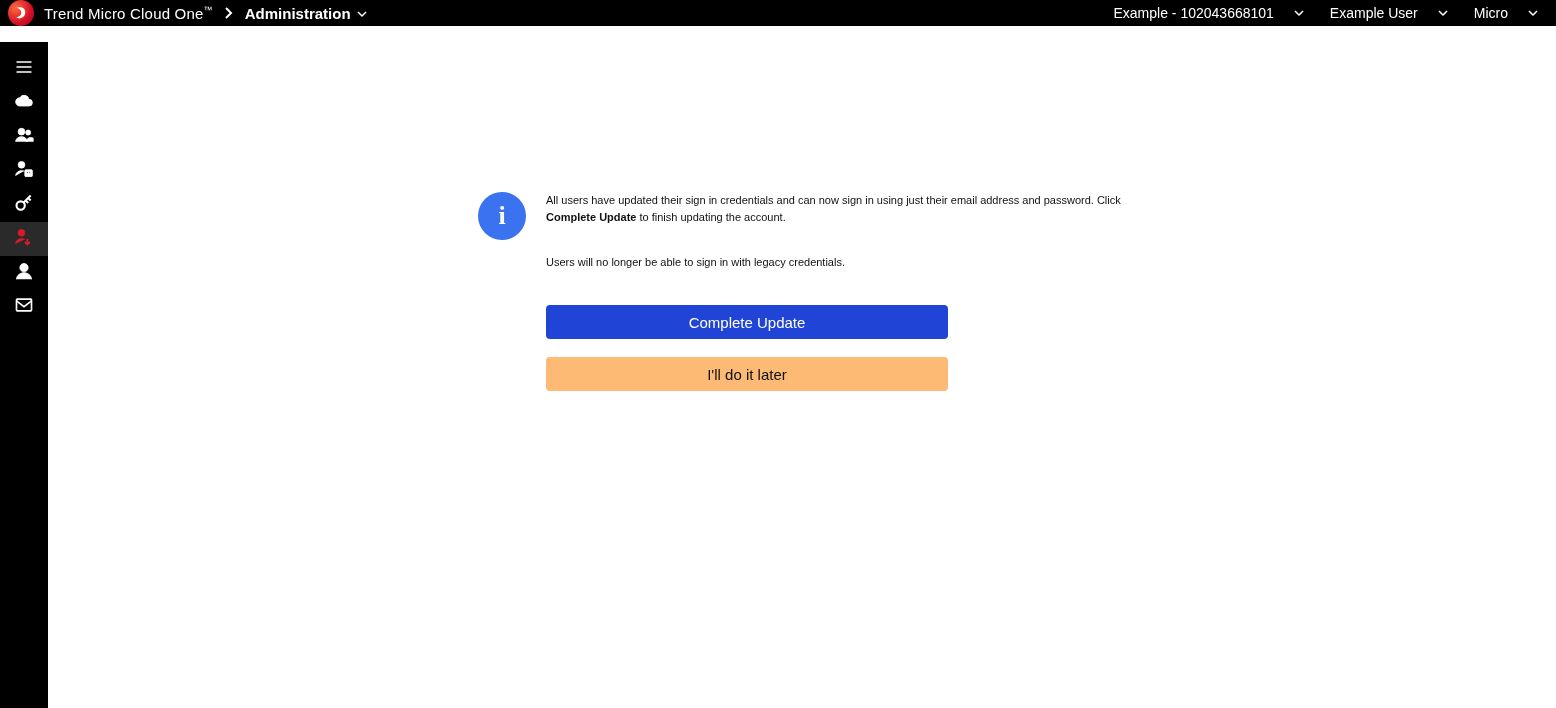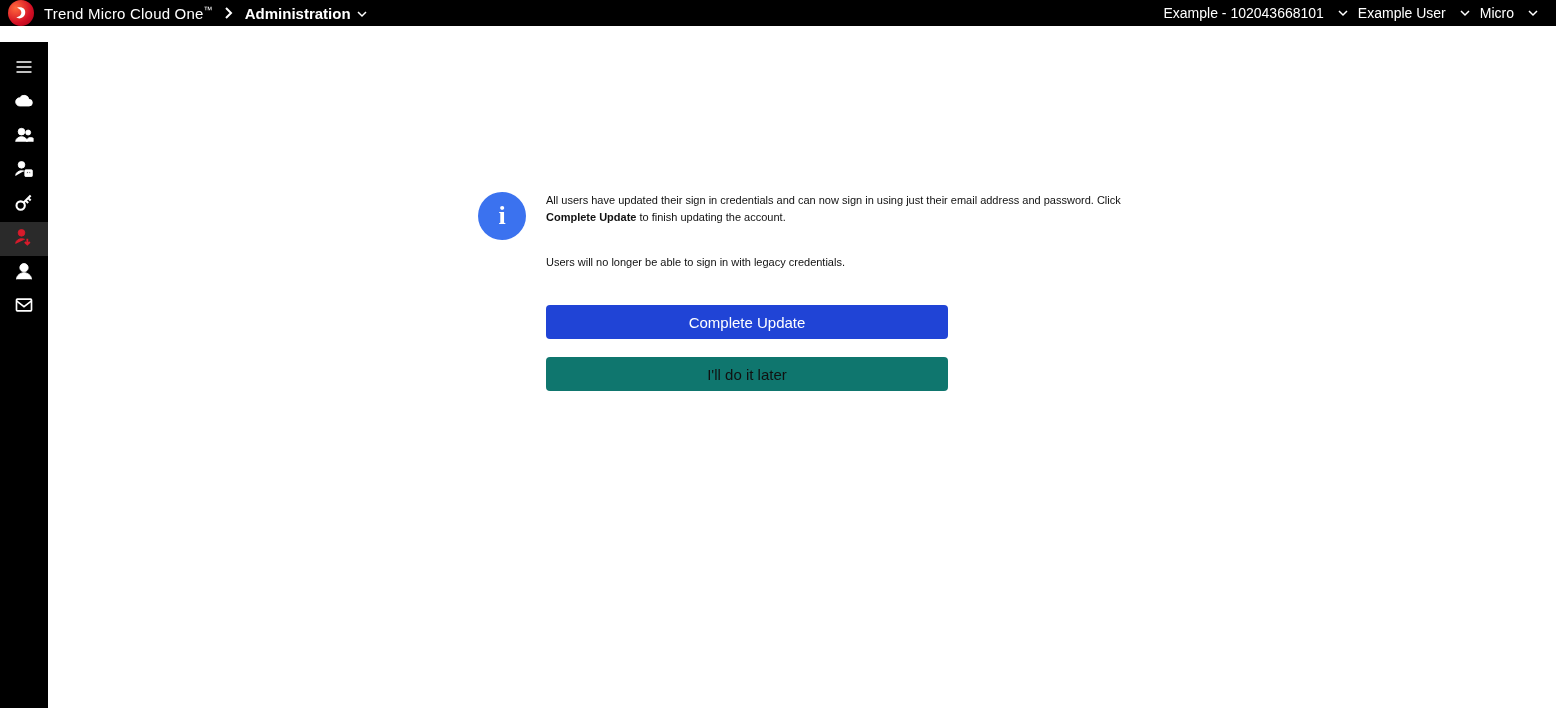--- a/index.html
+++ b/index.html
@@ -25,21 +25,21 @@
   }
   .topbar .logo svg { width: 16px; height: 16px; }
   .brand { display:flex; align-items:center; }
   .brand-name { font-weight: 400; letter-spacing: .2px; }
   .brand-name sup { font-size: 9px; vertical-align: super; }
   .crumb-sep { margin: 0 12px; display:flex; align-items:center; }
   .crumb-sep svg { width: 8px; height: 12px; }
   .section-dd { display:flex; align-items:center; gap:6px; font-weight:600; cursor:pointer; }
   .section-dd svg { width:10px; height:10px; }
   .topbar .spacer { flex: 1; }
-  .top-link { display:flex; align-items:center; gap:14px; margin-left:10px; cursor:pointer; font-size:14px; }
+  .top-link { display:flex; align-items:center; gap:20px; margin-left:26px; cursor:pointer; font-size:14px; }
   .top-link svg { width:10px; height:10px; }
 
   
   .sidebar {
     position: absolute;
     top: 42px; left: 0; bottom: 0;
     width: 48px;
     background: #000;
     display: flex;
     flex-direction: column;
@@ -81,21 +81,21 @@
   .actions { margin-top:34px; margin-left:68px; width:402px; display:flex; flex-direction:column; gap:18px; }
   .btn {
     width:100%; height:34px;
     border-radius:4px;
     font-size:15px;
     display:flex; align-items:center; justify-content:center;
     cursor:pointer;
     border:none;
   }
   .btn-primary { background:#2044d6; color:#fff; }
-  .btn-secondary { background:#0f766e; color:#111; }
+  .btn-secondary { background:#fdba74; color:#111; }
 </style>
 </head>
 <body>
 
 <div class="topbar">
   <div class="brand">
     <div class="logo">
       <svg viewBox="0 0 24 24">
           <path d="M6 4 C14 2 20 6 18 14 C16 20 8 22 5 18 C10 18 14 14 12 9 C11 6 8 5 6 4 Z" fill="#fff"></path>
         </svg>

